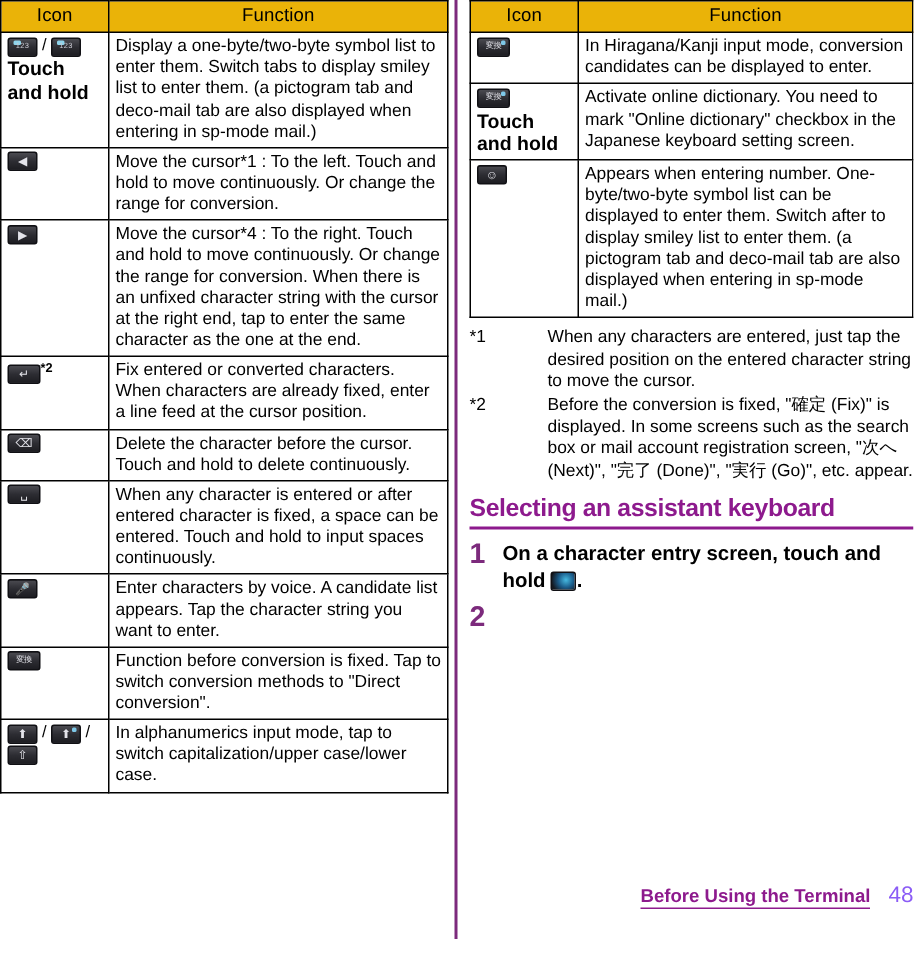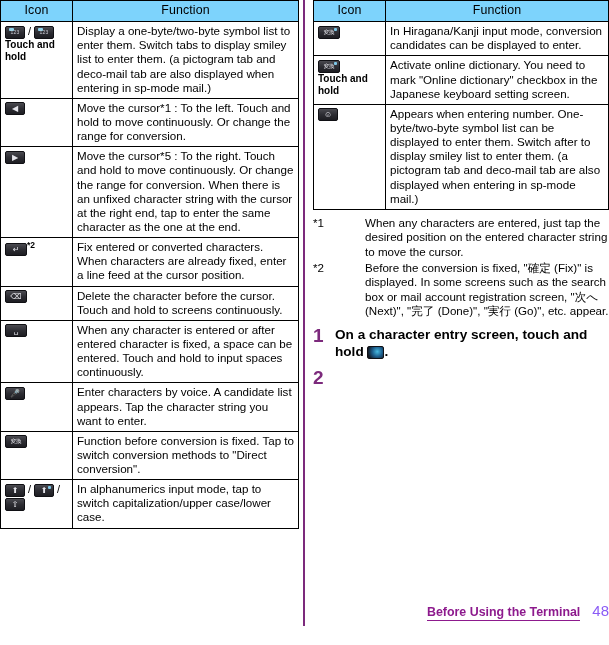--- a/index.html
+++ b/index.html
@@ -53,35 +53,35 @@
     font-size: 11.6px;
     line-height: 1.22;
   }
   table.icon-table th,
   table.icon-table td {
     border: 1px solid #000000;
     vertical-align: top;
     padding: 2px 4px 3px 4px;
   }
   table.icon-table th {
-    background: #7dd3fc;
+    background: #eab308;
     text-align: center;
     font-weight: normal;
     font-size: 12.4px;
     padding: 2px 0 3px 0;
     letter-spacing: 0.1px;
   }
   table.icon-table col.c-icon { width: 72px; }
 
   .cell-icon { text-align: left; }
   .cell-func { }
 
   .touch-hold-label {
     font-weight: bold;
-    font-size: 10px;
+    font-size: 13px;
     line-height: 1.18;
     display: block;
     margin-top: 0px;
   }
 
   
   .key {
     display: inline-block;
     vertical-align: middle;
     width: 20px;
@@ -223,21 +223,21 @@
     color: #d8d8de;
     font-size: 9px;
     line-height: 12px;
     text-align: center;
   }
 
   
   .footer {
     position: absolute;
     left: 313px;
-    top: 602px;
+    top: 588px;
     width: 296px;
     display: flex;
     align-items: baseline;
     justify-content: flex-end;
   }
   .footer-label {
     font-size: 12.4px;
     font-weight: bold;
     color: #8d1a8d;
     border-bottom: 1.5px solid #8d1a8d;
@@ -279,33 +279,33 @@
         <tr>
           <td class="cell-icon">
             <span class="key"><span class="g">◀</span></span>
           </td>
           <td class="cell-func">Move the cursor*1 : To the left. Touch and hold to move continuously. Or change the range for conversion.</td>
         </tr>
         <tr>
           <td class="cell-icon">
             <span class="key"><span class="g">▶</span></span>
           </td>
-          <td class="cell-func">Move the cursor*5 : To the right. Touch and hold to move continuously. Or change the range for conversion. When there is an unfixed character string with the cursor at the right end, tap to enter the same character as the one at the end.</td>
+          <td class="cell-func">Move the cursor*4 : To the right. Touch and hold to move continuously. Or change the range for conversion. When there is an unfixed character string with the cursor at the right end, tap to enter the same character as the one at the end.</td>
         </tr>
         <tr>
           <td class="cell-icon">
             <span class="key k-wide"><span class="g">↵</span></span><span class="sup">*2</span>
           </td>
           <td class="cell-func">Fix entered or converted characters. When characters are already fixed, enter a line feed at the cursor position.</td>
         </tr>
         <tr>
           <td class="cell-icon">
             <span class="key k-wide"><span class="g">⌫</span></span>
           </td>
-          <td class="cell-func">Delete the character before the cursor. Touch and hold to screens continuously.</td>
+          <td class="cell-func">Delete the character before the cursor. Touch and hold to delete continuously.</td>
         </tr>
         <tr>
           <td class="cell-icon">
             <span class="key k-wide"><span class="g">␣</span></span>
           </td>
           <td class="cell-func">When any character is entered or after entered character is fixed, a space can be entered. Touch and hold to input spaces continuously.</td>
         </tr>
         <tr>
           <td class="cell-icon">
             <span class="key"><span class="g">🎤</span></span>
@@ -368,20 +368,21 @@
       <div class="fn-row">
         <div class="fn-mark">*1</div>
         <div class="fn-text">When any characters are entered, just tap the desired position on the entered character string to move the cursor.</div>
       </div>
       <div class="fn-row">
         <div class="fn-mark">*2</div>
         <div class="fn-text">Before the conversion is fixed, "確定 (Fix)" is displayed. In some screens such as the search box or mail account registration screen, "次へ (Next)", "完了 (Done)", "実行 (Go)", etc. appear.</div>
       </div>
     </div>
 
+    <div class="sec-head">Selecting an assistant keyboard</div>
 
     <div class="step">
       <div class="step-num">1</div>
       <div class="step-text"><span>On a character entry screen, touch and hold</span> <span class="key-blue"></span><span>.</span></div>
     </div>
 
     <div class="step">
       <div class="step-num">2</div>
     </div>
   </div>

